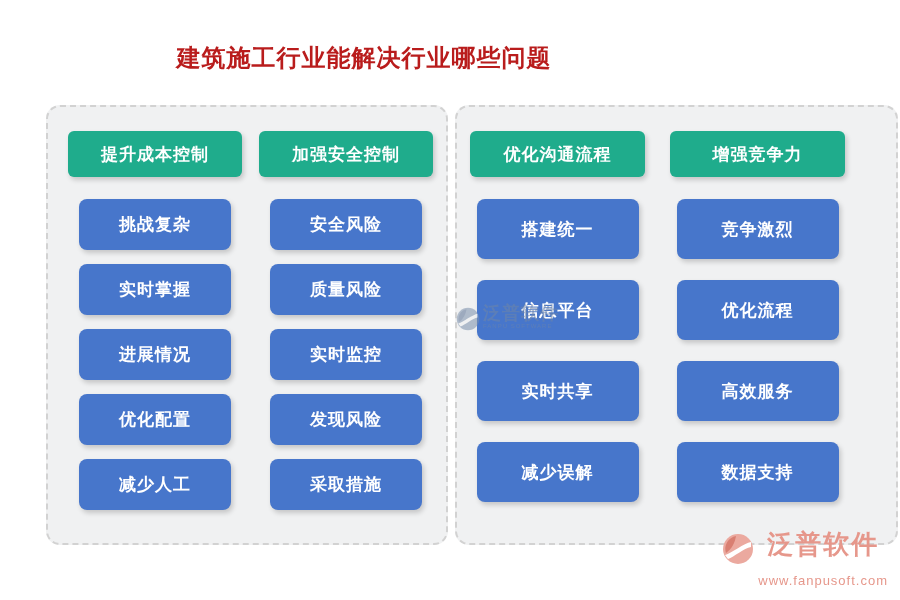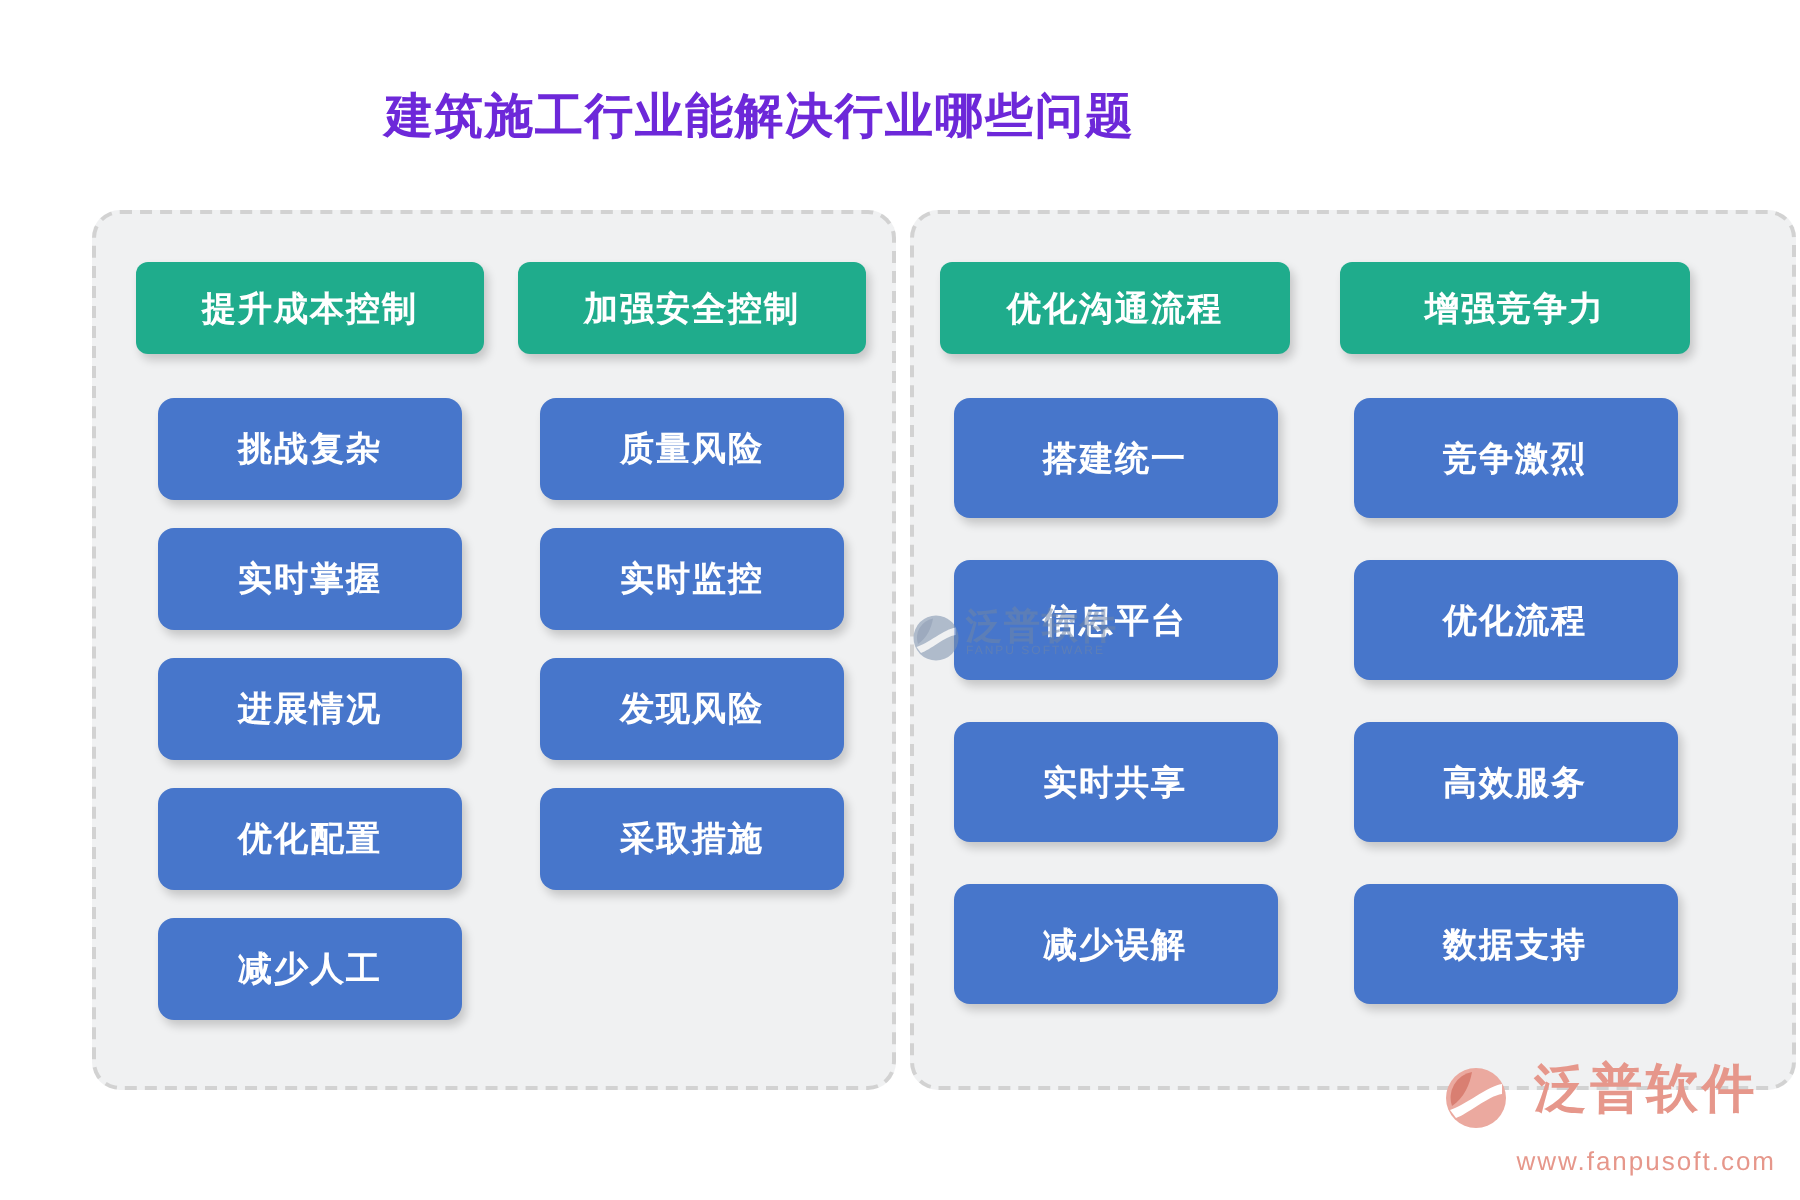--- a/index.html
+++ b/index.html
@@ -2,22 +2,22 @@
 <html><head>
 <meta charset="utf-8">
 <style>
   * { margin:0; padding:0; box-sizing:border-box; }
   html,body { width:900px; height:600px; }
   body {
     font-family:"Liberation Sans","DejaVu Sans",sans-serif;
     background:#ffffff; position:relative; overflow:hidden;
   }
   .page-title{
-    position:absolute; top:42px; left:16px; width:728px;
-    text-align:center; font-size:24px; font-weight:bold; color:#6d28d9;
+    position:absolute; top:42px; left:0; width:728px;
+    text-align:center; font-size:24px; font-weight:bold; color:#b91c1c;
     letter-spacing:1px;
   }
   .panel{
     position:absolute; top:105px; height:440px;
     background:#f0f1f2; border:2px dashed #d2d2d2; border-radius:14px;
   }
   .panel-left  { left:46px;  width:402px; }
   .panel-right { left:455px; width:443px; }
   .col{
     position:absolute; top:24px; display:flex; flex-direction:column;
@@ -77,20 +77,21 @@
   <div class="col p1c1">
     <div class="hdr-btn">提升成本控制</div>
     <div class="item-btn">挑战复杂</div>
     <div class="item-btn">实时掌握</div>
     <div class="item-btn">进展情况</div>
     <div class="item-btn">优化配置</div>
     <div class="item-btn">减少人工</div>
   </div>
   <div class="col p1c2">
     <div class="hdr-btn">加强安全控制</div>
+    <div class="item-btn">安全风险</div>
     <div class="item-btn">质量风险</div>
     <div class="item-btn">实时监控</div>
     <div class="item-btn">发现风险</div>
     <div class="item-btn">采取措施</div>
   </div>
 </div>
 
 <div class="panel panel-right">
   <div class="col p2c1">
     <div class="hdr-btn">优化沟通流程</div>

